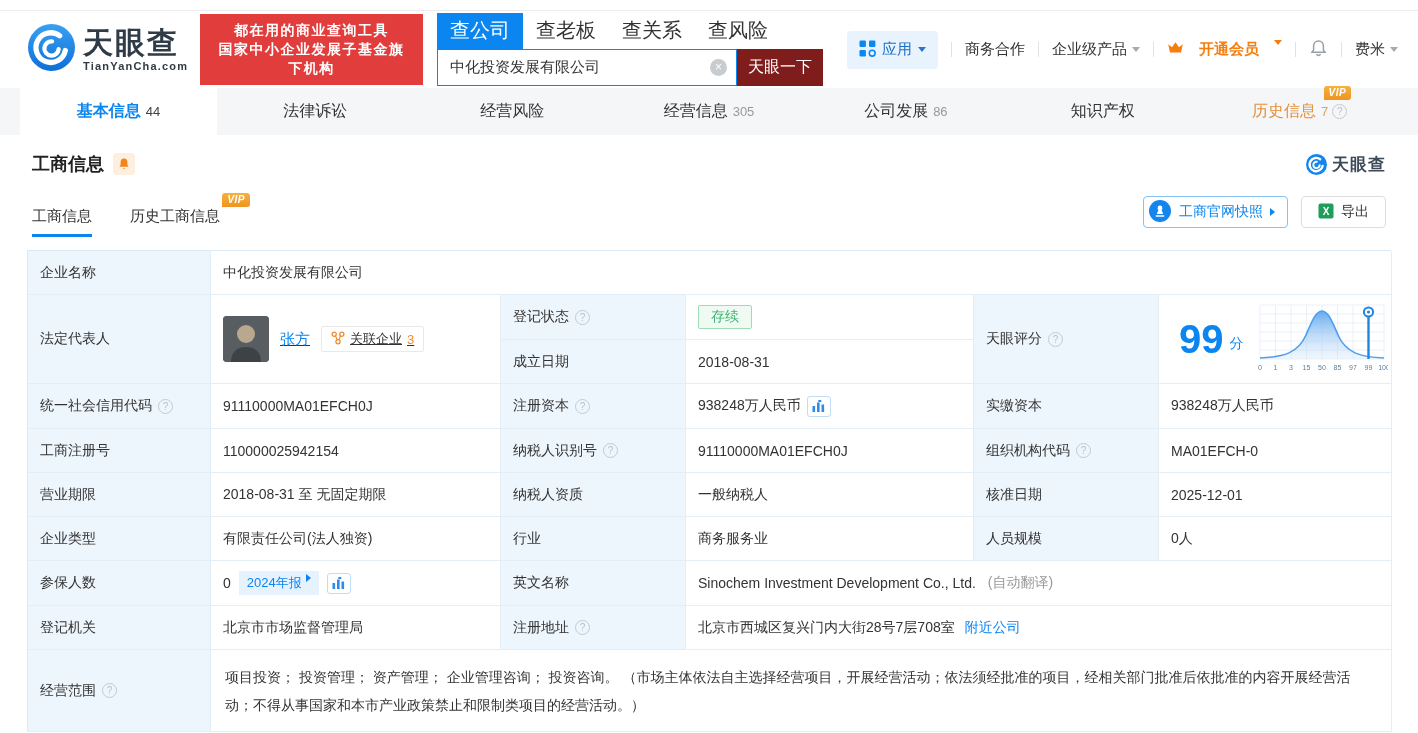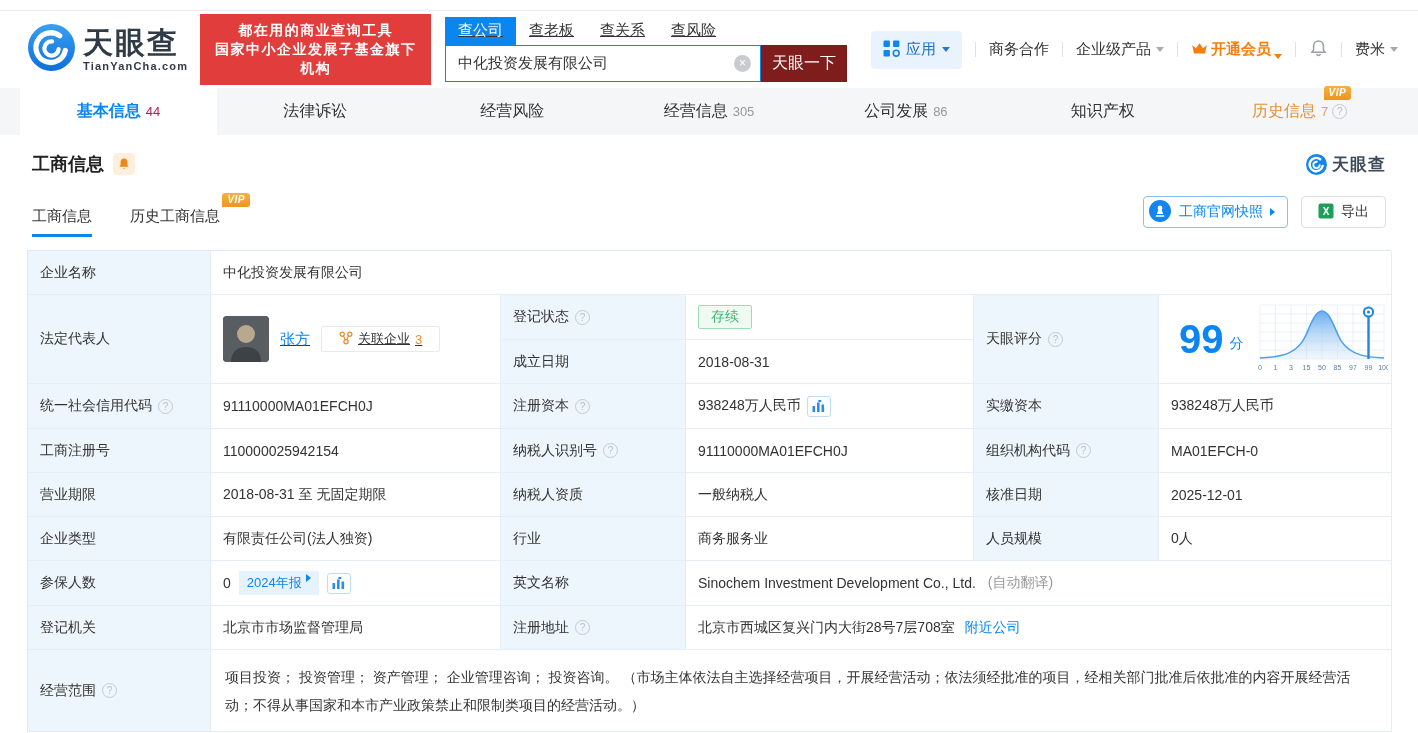--- a/index.html
+++ b/index.html
@@ -8,46 +8,46 @@
   .top-strip { height:11px; border-bottom:1px solid #ececec; background:#fff; }
 
   
   .header { display:flex; align-items:center; height:77px; padding-left:28px; background:#fff; }
   .logo { display:flex; align-items:center; gap:8px; }
   .logo-text .brand { font-size:30px; font-weight:bold; color:#2f3b46; letter-spacing:2px; line-height:30px; }
   .logo-text .domain { font-size:11px; font-weight:bold; color:#2f3b46; letter-spacing:1.2px; margin-top:2px; }
   .banner { margin-left:12px; background:#e23d3d; color:#fff; padding:7px 12px; font-weight:bold; font-size:14px; text-align:center; }
   .banner div { line-height:19px; letter-spacing:1.5px; }
   .search-wrap { margin-left:14px; width:452px; }
-  .search-tabs { display:flex; font-size:15px;text-decoration:underline; }
+  .search-tabs { display:flex; font-size:20px; }
   .search-tab { padding:4px 13px 5px; color:#333; cursor:pointer; }
   .search-tab.active { background:#0b85f0; color:#fff; }
   .search-box { display:flex; height:37px; }
   .search-input-wrap { position:relative; flex:1; }
   .search-input { width:100%; height:100%; border:1.5px solid #0b85f0; padding:0 34px 0 12px; font-size:15px; color:#333; outline:none; font-family:inherit; }
   .clear-icon { position:absolute; right:10px; top:10px; width:17px; height:17px; border-radius:50%; background:#c8ccd1; color:#fff; font-size:12px; line-height:17px; text-align:center; cursor:pointer; }
   .clear-icon::before { content:"×"; }
   .search-btn { width:86px; background:#7f1d1d; color:#fff; font-size:16px; border:none; cursor:pointer; font-family:Liberation Mono, monospace; }
 
   .nav { margin-left:auto; display:flex; align-items:center; padding-right:20px; font-size:15px; white-space:nowrap; }
   .nav-sep { width:1px; height:15px; background:#e2e2e2; margin:0 13px; }
   .nav-apps { display:flex; align-items:center; gap:6px; background:#e9f3fd; border-radius:4px; padding:9px 12px; color:#1b6fc4; cursor:pointer;margin-left:24px; }
   .nav-item { display:flex; align-items:center; gap:5px; color:#333; cursor:pointer; }
-  .nav-vip { color:#f57e0e; font-weight:bold; display:flex; align-items:flex-end; gap:3px; cursor:pointer; }
+  .nav-vip { color:#f57e0e; font-weight:bold; display:flex; align-items:flex-start; gap:15px; cursor:pointer; }
   .caret-down { width:0; height:0; border-left:4px solid transparent; border-right:4px solid transparent; border-top:5px solid #2a77c9; display:inline-block; }
   .caret-gray { border-top-color:#aaa; }
   .caret-orange { border-top-color:#f57e0e; }
 
   
   .main-tabs { display:flex; height:47px; background:#f5f6f7; padding:0 20px; }
   .main-tab { flex:1; display:flex; align-items:center; justify-content:center; font-size:16px; color:#333; cursor:pointer; position:relative; }
   .main-tab .inner { position:relative; display:flex; align-items:center; }
   .main-tab.active { background:#fff; color:#0b85f0; font-weight:bold; }
   .tab-count { font-size:13px; color:#999; margin-left:5px; font-weight:normal; }
-  .main-tab.active .tab-count { color:#be185d; }
+  .main-tab.active .tab-count { color:#404040; }
   .main-tab.history { color:#e0903d; }
   .main-tab.history .tab-count { color:#e0a35e; }
   .vip-badge { background:linear-gradient(#f7b13f,#ee9421); color:#fff; font-size:10px; font-weight:bold; font-style:italic; padding:1px 5px 2px; border-radius:3px 3px 3px 0; letter-spacing:.5px;text-align:right; }
   .main-tab .vip-badge { position:absolute; top:-15px; right:-4px; }
   .help-icon { width:15px; height:15px; border:1px solid #c3cad1; border-radius:50%; color:#b8c0c8; font-size:10px; line-height:13px; text-align:center; display:inline-block; cursor:pointer; flex:none; }
   .help-icon::before { content:"?"; }
 
   
   .section { padding:0 32px; }
   .section-header { display:flex; align-items:center; margin-top:17px; }
@@ -67,21 +67,21 @@
 
   
   .biz-table { margin:12px 27px 0; width:1364px; display:grid;
     grid-template-columns:183px 290px 185px 288px 185px 233px;
     grid-template-rows:44px 45px 44px 45px 44px 44px 44px 45px 44px 82px;
     border:1px solid #dceaf5; border-right:none; border-bottom:none; }
   .c { border-right:1px solid #e3eef7; border-bottom:1px solid #e3eef7; display:flex; align-items:center; padding:0 12px; font-size:14px; color:#333; background:#fff; gap:6px; overflow:hidden; }
   .lab { background:#eef6fd; }
   .link { color:#0b85f0; cursor:pointer; }
   .status-badge { color:#3eb370; background:#effaf2; border:1px solid #9fdcb6; border-radius:2px; padding:2px 12px; font-size:14px; }
-  .rep-badge { display:flex; align-items:center; gap:5px; border:1px solid #e9e9e9; border-radius:2px; padding:3px 17px; cursor:pointer; background:#fff; }
+  .rep-badge { display:flex; align-items:center; gap:5px; border:1px solid #e9e9e9; border-radius:2px; padding:3px 9px; cursor:pointer; background:#fff; }
   .rep-badge .cnt { color:#ef8c2a; }
   .avatar { width:46px; height:46px; border-radius:4px; background:#585d61; flex:none; display:flex; align-items:flex-end; justify-content:center; overflow:hidden; cursor:pointer; }
   .chart-icon-box { width:24px; height:21px; border:1px solid #bfdcf8; border-radius:3px; display:flex; align-items:center; justify-content:center; cursor:pointer; background:#fff; flex:none; }
   .report-badge { display:flex; gap:4px; background:#e6f2fd; color:#0b85f0; font-size:13px; padding:3px 8px; cursor:pointer; }
   .gray-note { color:#999; margin-left:6px; }
   .score-cell { gap:12px; padding:0 6px 0 20px; }
   .score-num { font-size:40px; font-weight:bold; color:#0b85f0; line-height:40px; }
   .score-unit { font-size:14px; color:#0b85f0; align-self:center; margin:10px 0 0 -6px; }
   .scope-cell { align-items:center; padding:10px 14px; line-height:28px; }
   .name-cell span { white-space:nowrap; }

